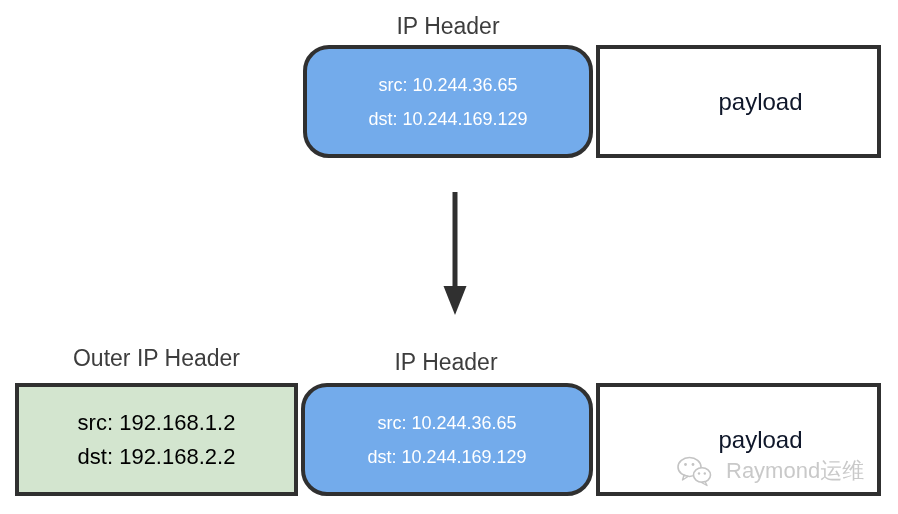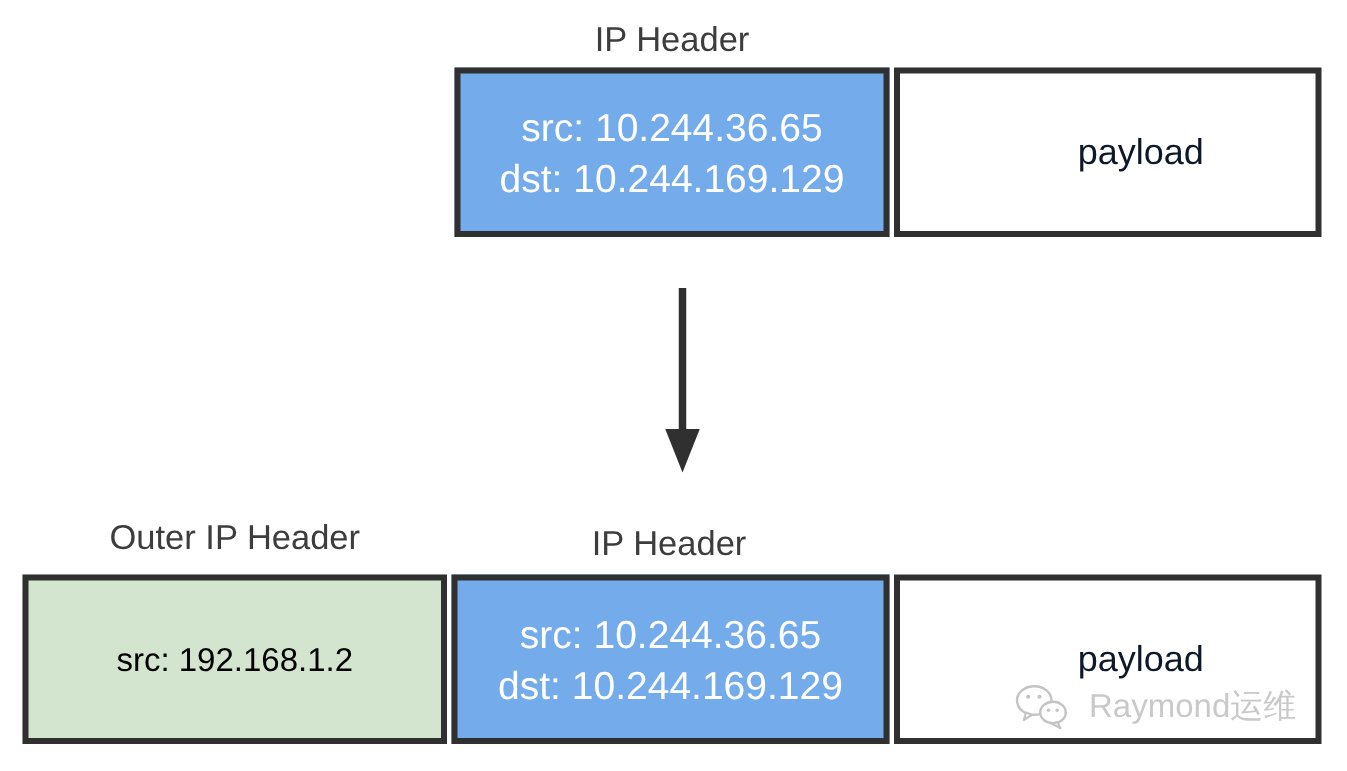--- a/index.html
+++ b/index.html
@@ -31,21 +31,21 @@
   .row-bottom { top: 383px; left: 15px; }
   .cell {
     height: 113px;
     border: 4px solid #303030;
     display: flex;
     flex-direction: column;
     align-items: center;
     justify-content: center;
     background: #ffffff;
   }
-  .cell.blue  { background: #73abeb; color: #ffffff; font-size: 26px; line-height: 34px; }
+  .cell.blue  { background: #73abeb; color: #ffffff; font-size: 18px; line-height: 34px; border-radius: 26px; }
   .cell.green { background: #d3e5cf; color: #000000; font-size: 22px; line-height: 34px; }
   .cell.payload { color: #0f172a; font-size: 24px; padding-left: 44px; }
   .w-top-blue  { width: 290px; }
   .w-top-white { width: 285px; }
   .w-green     { width: 283px; }
   .w-bot-blue  { width: 292px; }
   .w-bot-white { width: 285px; }
   .arrow-svg {
     position: absolute;
     left: 430px;
@@ -89,20 +89,21 @@
     <line x1="25" y1="3" x2="25" y2="100" stroke="#303030" stroke-width="5"></line>
     <polygon points="13.5,97 36.5,97 25,126" fill="#303030"></polygon>
   </svg>
 
   <div class="pkt-label label-outer">Outer IP Header</div>
   <div class="pkt-label label-inner">IP Header</div>
 
   <div class="row row-bottom">
     <div class="cell green w-green">
       <div>src: 192.168.1.2</div>
+      <div>dst: 192.168.2.2</div>
     </div>
     <div class="cell blue w-bot-blue">
       <div>src: 10.244.36.65</div>
       <div>dst: 10.244.169.129</div>
     </div>
     <div class="cell payload w-bot-white">
       <span>payload</span>
     </div>
   </div>
 

